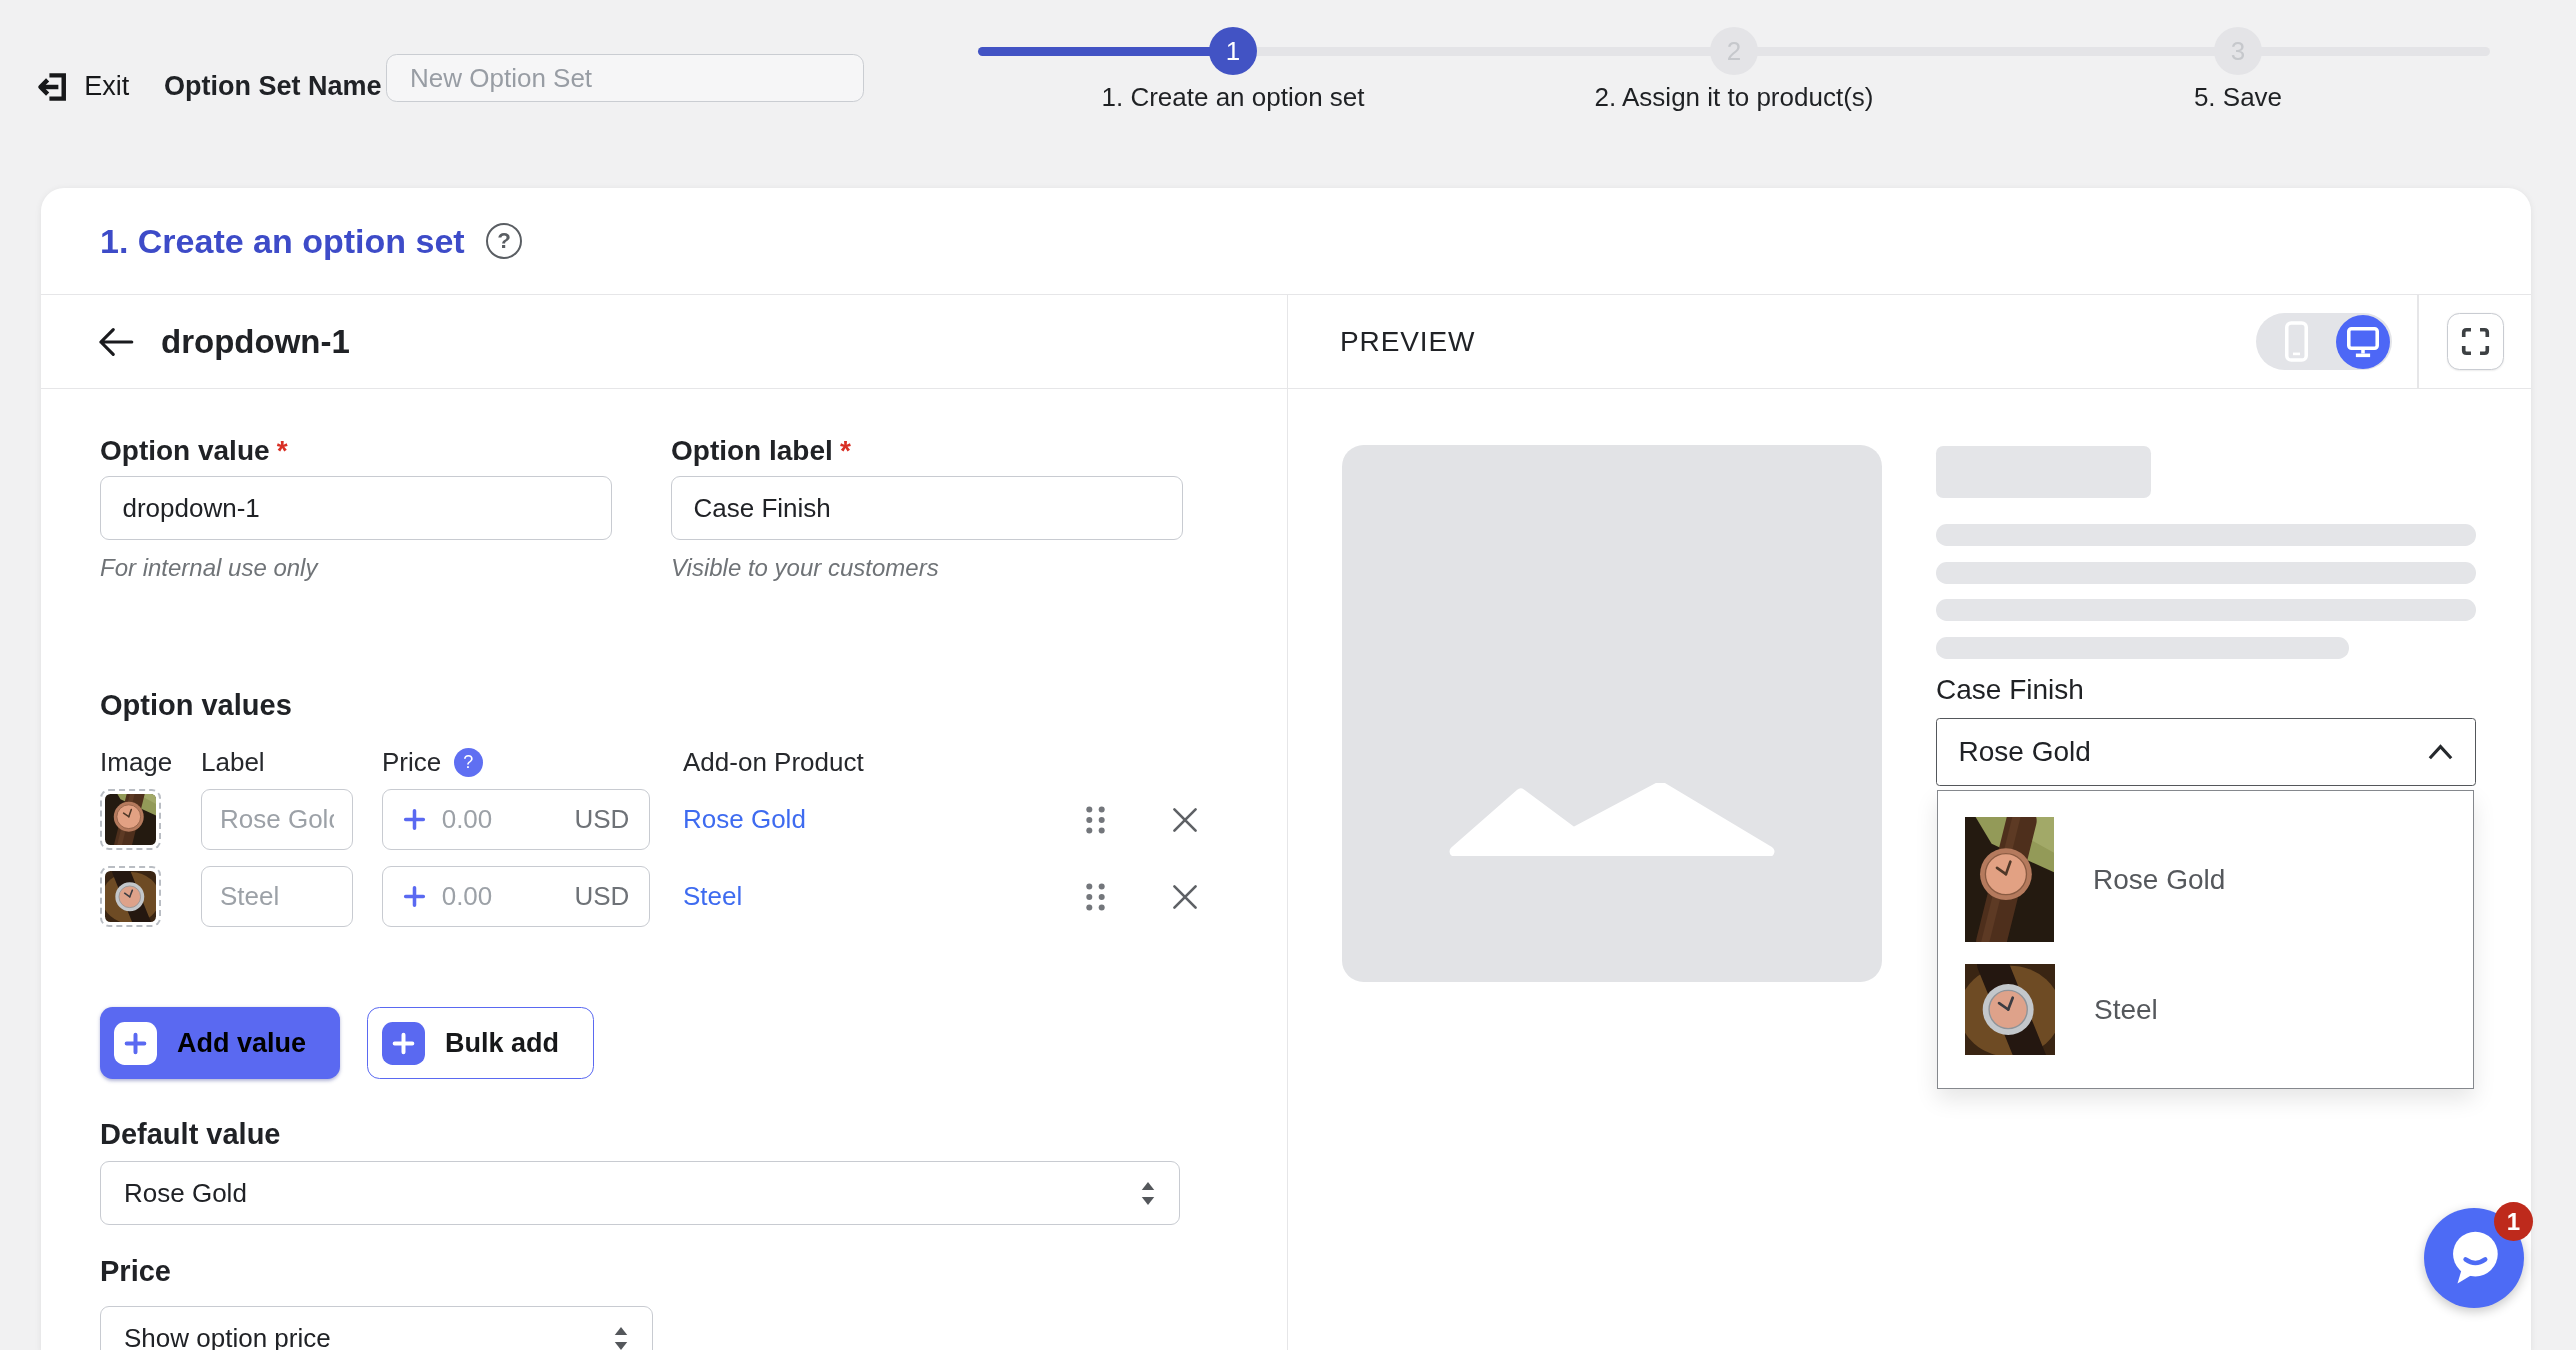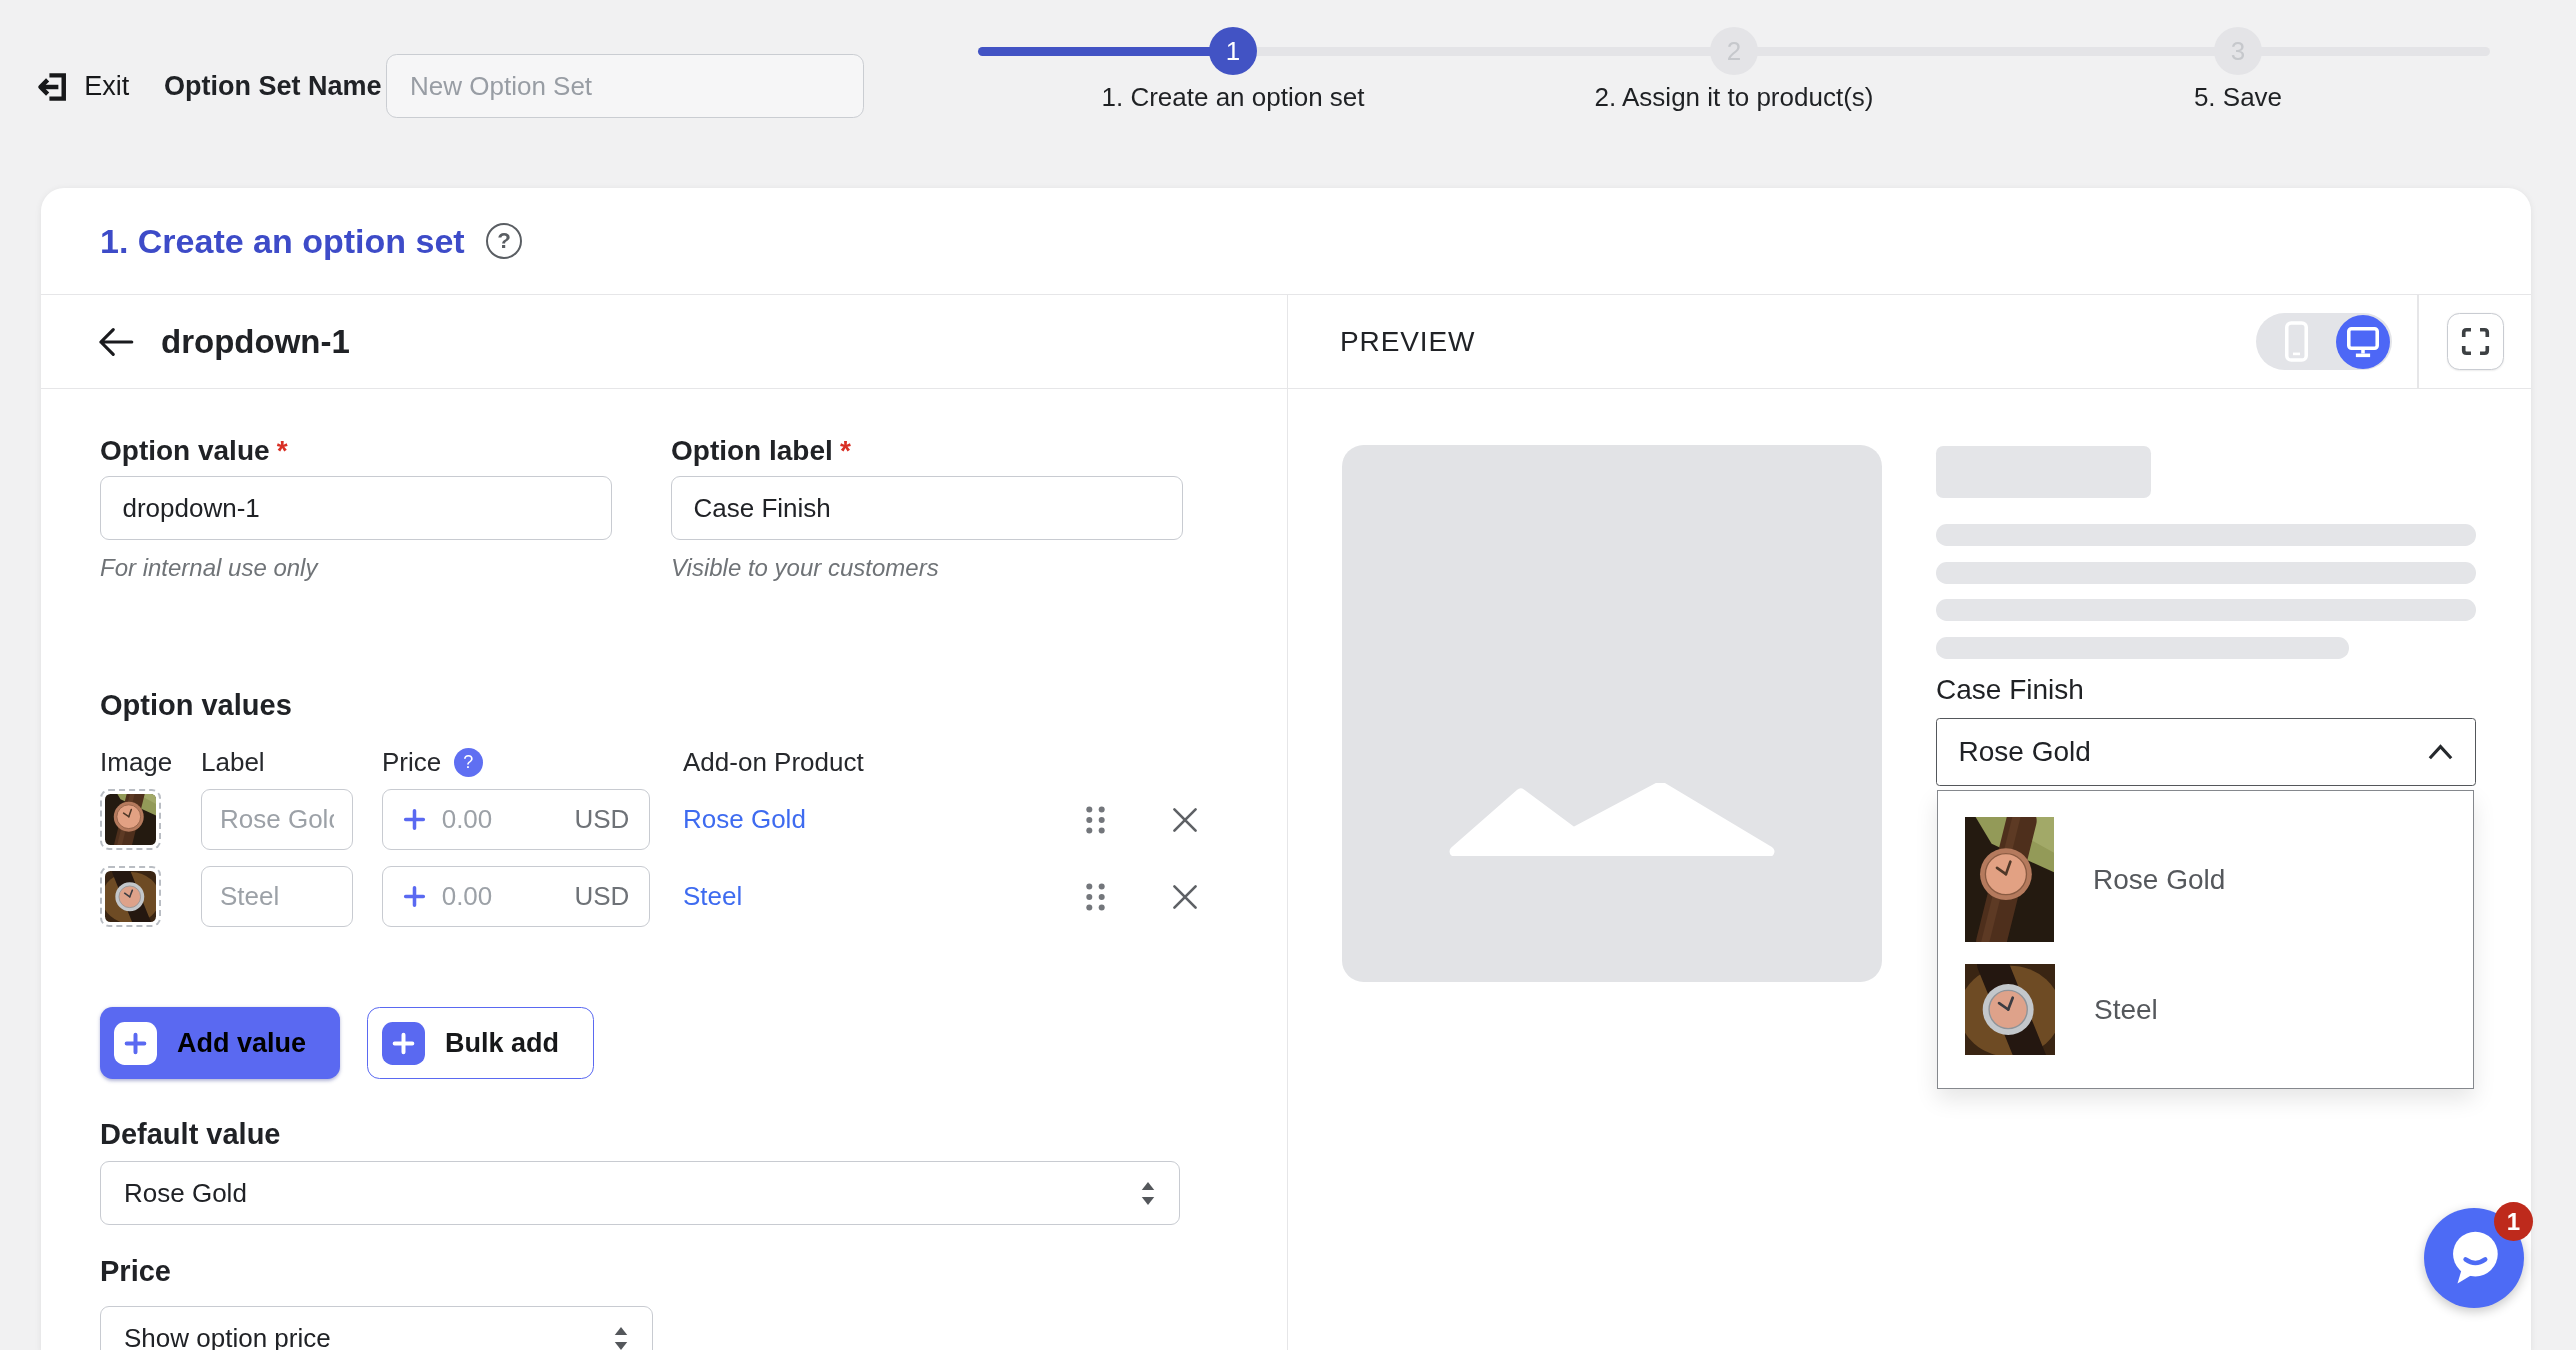--- a/index.html
+++ b/index.html
@@ -10,21 +10,21 @@
   *{box-sizing:border-box;margin:0;padding:0}
   body{width:2576px;height:1351px;position:relative;overflow:hidden;background:var(--page-bg);
        font-family:"Liberation Sans",sans-serif;color:var(--txt)}
   svg{display:block}
 
   
   .exit-btn{position:absolute;left:36px;top:63px;height:47px;display:flex;align-items:center;gap:14.3px;
             font-size:27px;font-weight:500;color:#17181A;cursor:pointer}
   .osn-label{position:absolute;left:164px;top:63px;height:47px;display:flex;align-items:center;
              font-size:27px;font-weight:600}
-  .osn-input{position:absolute;left:386px;top:54px;width:478px;height:64px;border:1.8px solid #CACDD2;
+  .osn-input{position:absolute;left:386px;top:54px;width:478px;height:48px;border:1.8px solid #CACDD2;
              border-radius:10.7px;background:#F6F6F7;padding:0 23px;font-size:26px;color:var(--txt);outline:none;
              font-family:"Liberation Sans",sans-serif}
   .osn-input::placeholder{color:#989DA4}
 
   .stepper{position:absolute;left:978px;top:0;width:1512px;height:143px}
   .step-track{position:absolute;left:0;top:47px;width:100%;height:9px;background:#E4E4E7;border-radius:4.5px}
   .step-progress{position:absolute;left:0;top:47px;width:255px;height:9px;background:var(--accent-dark);border-radius:4.5px}
   .step-circle{position:absolute;top:27px;width:48px;height:48px;border-radius:50%;display:flex;
                align-items:center;justify-content:center;font-size:26px;cursor:pointer}
   .step-circle.active{background:var(--accent-dark);color:#fff}

